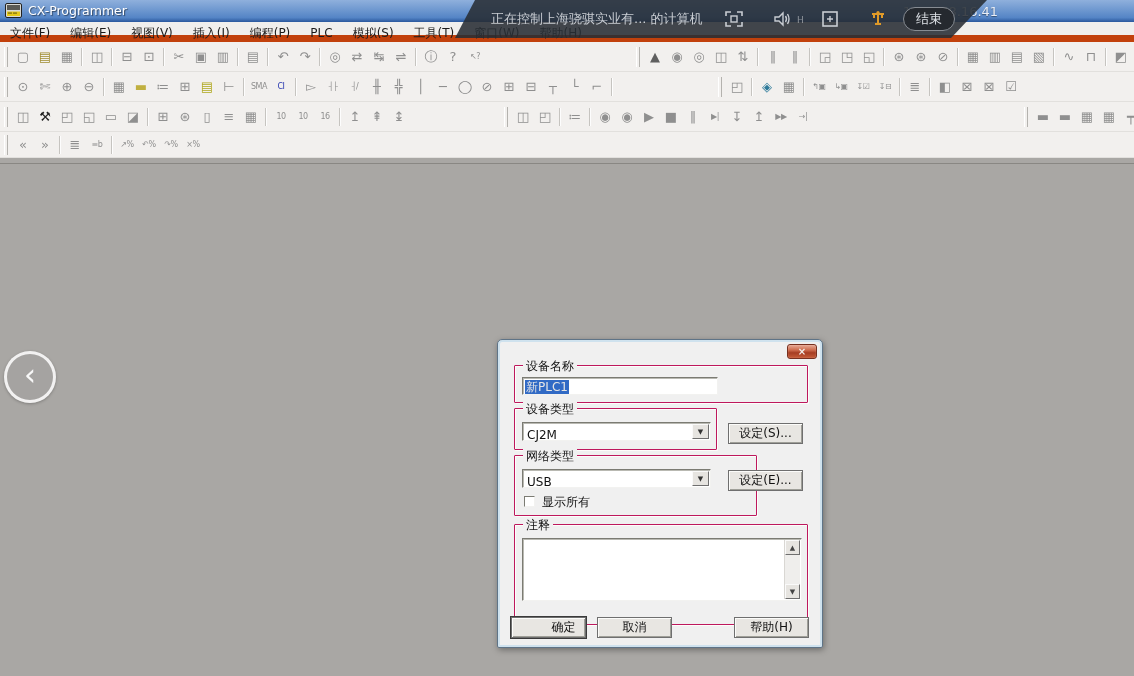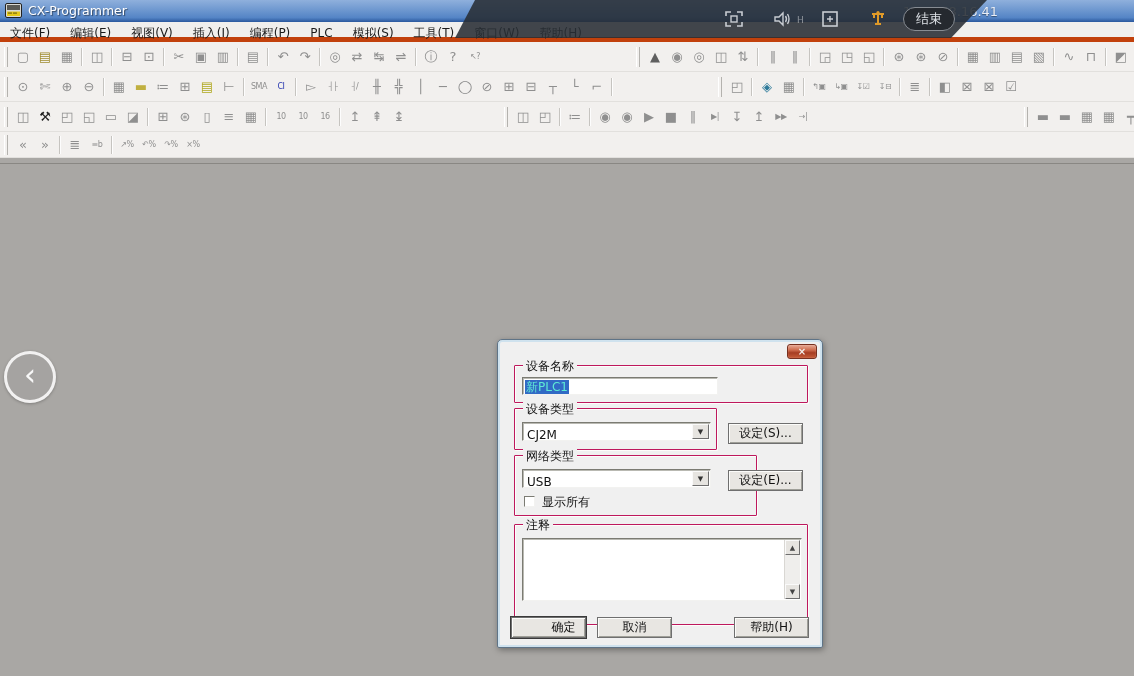--- a/index.html
+++ b/index.html
@@ -10,21 +10,21 @@
   .titlebar { position:absolute; left:0; top:0; width:100%; height:40px;
     background:linear-gradient(#8fb0dc 0%, #5585c6 45%, #2f5da2 55%, #3f6cae 100%);
     border-bottom:1px solid #24497e; z-index:1; }
   .app-icon { position:absolute; left:5px; top:3px; width:17px; height:15px; }
   .title-text { position:absolute; left:28px; top:3px; font-size:12.5px; color:#fff;
     text-shadow:1px 1px 1px rgba(0,0,0,.5); }
   .ip-text { position:absolute; left:903px; top:4px; font-size:13px; color:#e9eef7;
     text-shadow:0 1px 1px rgba(0,0,0,.4); z-index:2; }
 
   .menubar { position:absolute; left:0; top:22px; width:100%; height:20px;
-    background:#f0efed; border-bottom:5px solid #c2410c; z-index:1; }
+    background:#f0efed; border-bottom:7px solid #c2410c; z-index:1; }
   .mitem { display:inline-block; padding:3px 10px 2px; font-size:12px; color:#1b1b1b; }
 
   .toolbars { position:absolute; left:0; top:42px; width:100%; z-index:1; background:#f2f0ee; }
   .trow { display:flex; align-items:center; height:30px; padding:0 2px;
     background:#f2f0ee; border-bottom:1px solid #e2e0dd; white-space:nowrap; overflow:hidden; }
   .trow:last-child { height:26px; }
   .grip { width:4px; height:20px; border-left:1px solid #fff; border-right:1px solid #b4b2ae;
     margin:0 4px 0 2px; flex:none; }
   .sep { width:2px; height:18px; border-left:1px solid #c6c4c0; border-right:1px solid #fdfdfd;
     margin:0 3px; flex:none; }
@@ -67,21 +67,21 @@
     color:#f3f0ec; font-size:10px; font-weight:bold; text-align:center; line-height:13px;
     box-shadow:inset 0 0 1px rgba(255,255,255,.6); }
 
   .groupbox { position:absolute; border:1px solid #be185d;
     box-shadow:inset 1px 1px 0 #fdfdfb, 1px 1px 0 #fdfdfb; border-radius:1px; }
   .gb-label { position:absolute; top:-8px; left:8px; background:#f0f0f0; padding:0 3px; font-size:12px; }
 
   .txt-input { position:absolute; background:#fff; border:1px solid;
     border-color:#7b7b73 #f2f2f0 #f2f2f0 #7b7b73; box-shadow:inset 1px 1px 0 #b9b9b2;
     font-size:12px; line-height:16px; padding:1px 2px; }
-  .sel-text { background:#316ac5; color:#5eead4; padding:0 1px; }
+  .sel-text { background:#316ac5; color:#e5e5e5; padding:0 1px; }
 
   .combo { position:absolute; background:#fff; border:1px solid;
     border-color:#7b7b73 #f2f2f0 #f2f2f0 #7b7b73; box-shadow:inset 1px 1px 0 #b9b9b2; }
   .combo .val { position:absolute; left:4px; top:5px; font-size:12px; line-height:15px; }
   .combo .drop { position:absolute; right:1px; top:1px; bottom:1px; width:17px;
     background:#e6e4e0; border:1px solid; border-color:#fafafa #6f6f6f #6f6f6f #fafafa;
     display:flex; align-items:center; justify-content:center; font-size:7px; color:#333; }
 
   .dlg-btn { position:absolute; height:21px; background:#e8e6e2; border:1px solid #6f6f6f;
     box-shadow:inset 1px 1px 0 #fcfcfa, inset -1px -1px 0 #9f9f98;
@@ -524,20 +524,21 @@
       </span>
       <span class="tbtn">
         <span class="g multi">×%</span>
       </span>
     </div>
   </div>
 
 <div class="workspace"></div>
 
 <div class="remote-bar">
+  <span class="remote-text">正在控制上海骁骐实业有... 的计算机</span>
   <span class="rc-handle">H</span>
   <svg class="rc-icon" style="left:268px" viewBox="0 0 22 22">
     <path d="M3 8 V4 H8 M14 4 H19 V8 M19 14 V18 H14 M8 18 H3 V14" fill="none" stroke="#c8ccd2" stroke-width="1.6"></path>
     <rect x="8" y="8" width="6" height="6" fill="none" stroke="#c8ccd2" stroke-width="1.4"></rect>
   </svg>
   <svg class="rc-icon" style="left:316px" viewBox="0 0 22 22">
     <path d="M4 9 H8 L12 5 V17 L8 13 H4 Z" fill="none" stroke="#c8ccd2" stroke-width="1.4"></path>
     <path d="M14.5 8 Q16.5 11 14.5 14 M16.5 6 Q19.5 11 16.5 16" fill="none" stroke="#c8ccd2" stroke-width="1.4"></path>
   </svg>
   <svg class="rc-icon" style="left:364px" viewBox="0 0 22 22">

